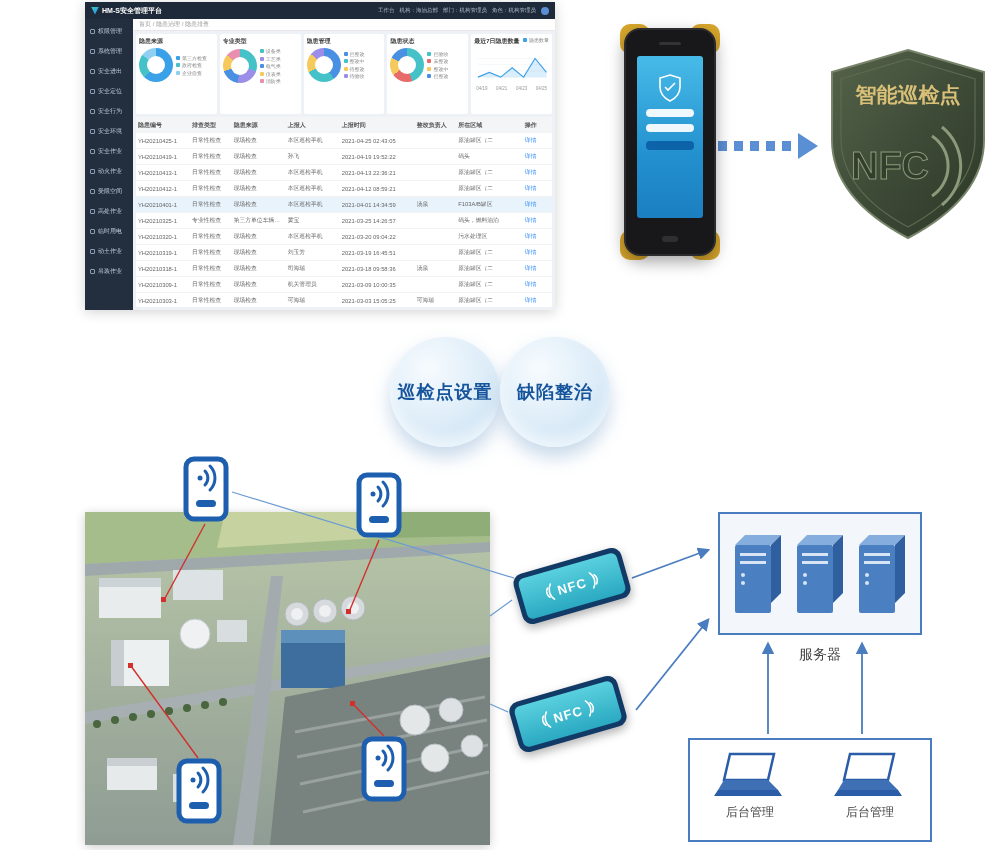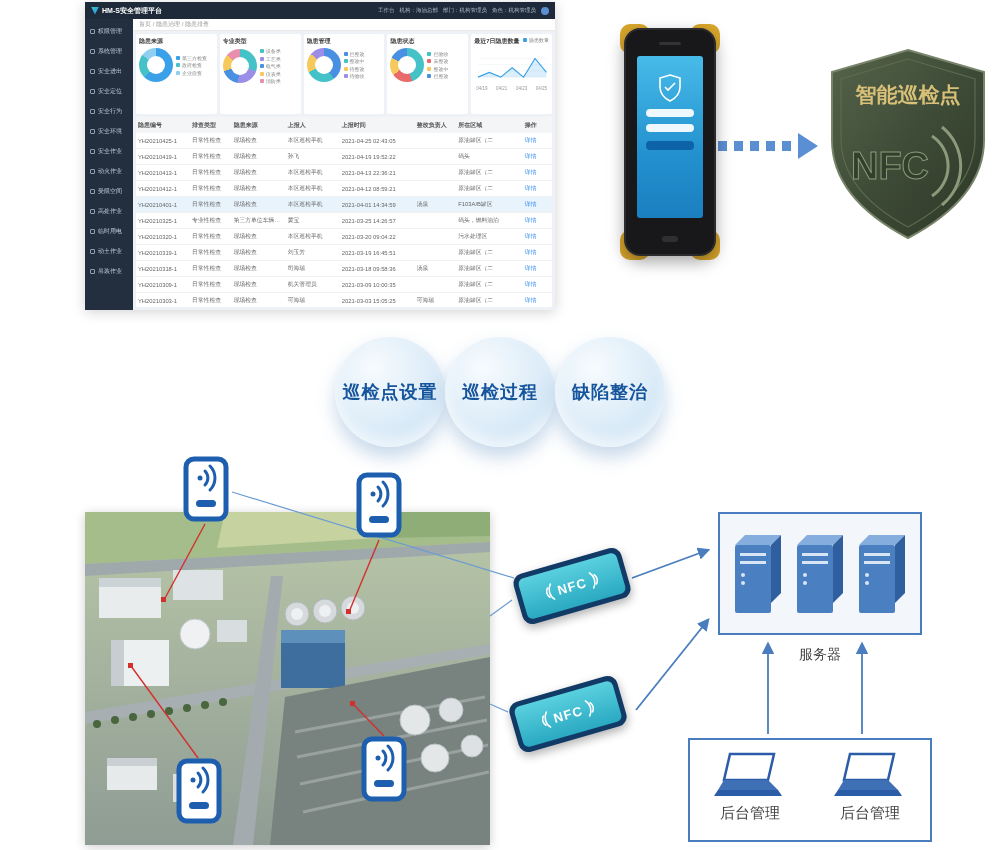--- a/index.html
+++ b/index.html
@@ -84,21 +84,21 @@
   .nfc-text{color:#fff;font-weight:bold;font-size:13px;letter-spacing:1px}
   .waves{width:11px;height:22px}
   .waves path{stroke:#fff;stroke-width:2;fill:none;stroke-linecap:round}
 
   .server-box{position:absolute;left:718px;top:512px;width:204px;height:123px;background:#f3f6fa;
     border:2px solid #4a7dbf;display:flex;align-items:center;justify-content:center;gap:16px;z-index:3}
   .server-label{position:absolute;left:718px;top:646px;width:204px;text-align:center;font-size:14px;color:#444;z-index:3}
   .backoffice-box{position:absolute;left:688px;top:738px;width:244px;height:104px;background:#fff;
     border:2px solid #4a7dbf;display:flex;align-items:flex-start;justify-content:space-around;padding-top:12px;z-index:3}
   .bo-item{display:flex;flex-direction:column;align-items:center;gap:4px}
-  .bo-label{font-size:15px;color:#444}
+  .bo-label{font-size:12px;color:#444}
 </style>
 </head>
 <body>
 
 <div class="dashboard">
   <div class="db-topbar">
     <div class="db-logo">
       <span class="logo-mark"></span>
       <span>HM-S安全管理平台</span>
     </div>
@@ -525,23 +525,20 @@
 
 <div class="features">
 
     <div class="feature-circle">
       <span>巡检点设置</span>
     </div>
 
 
 
 
-    <div class="feature-circle">
-      <span>巡检过程</span>
-    </div>
 
     <div class="feature-circle">
       <span>缺陷整治</span>
     </div>
 
 </div>
 
 <div class="plant-wrap">
   <svg class="plant" viewBox="0 0 405 333">
     <defs>

